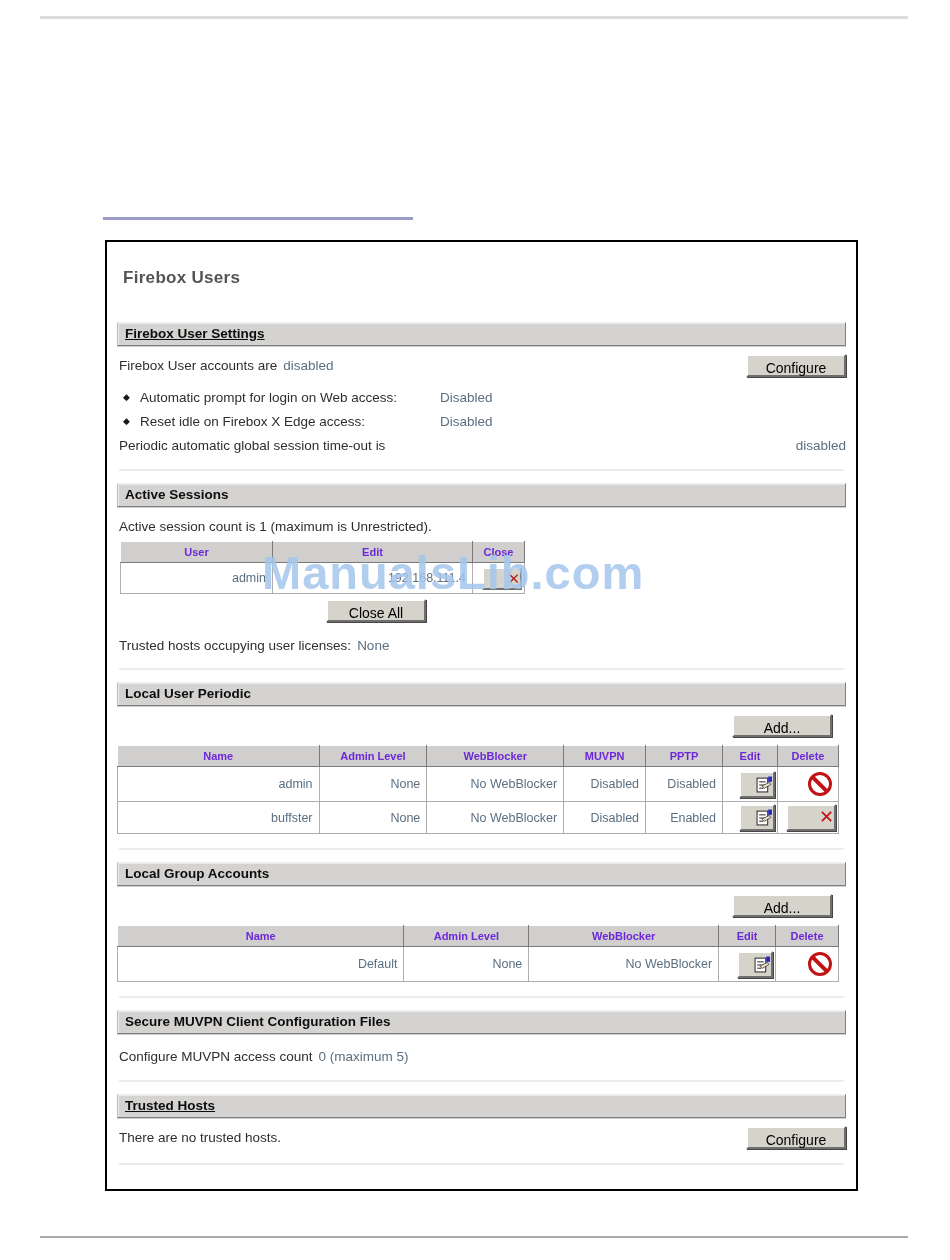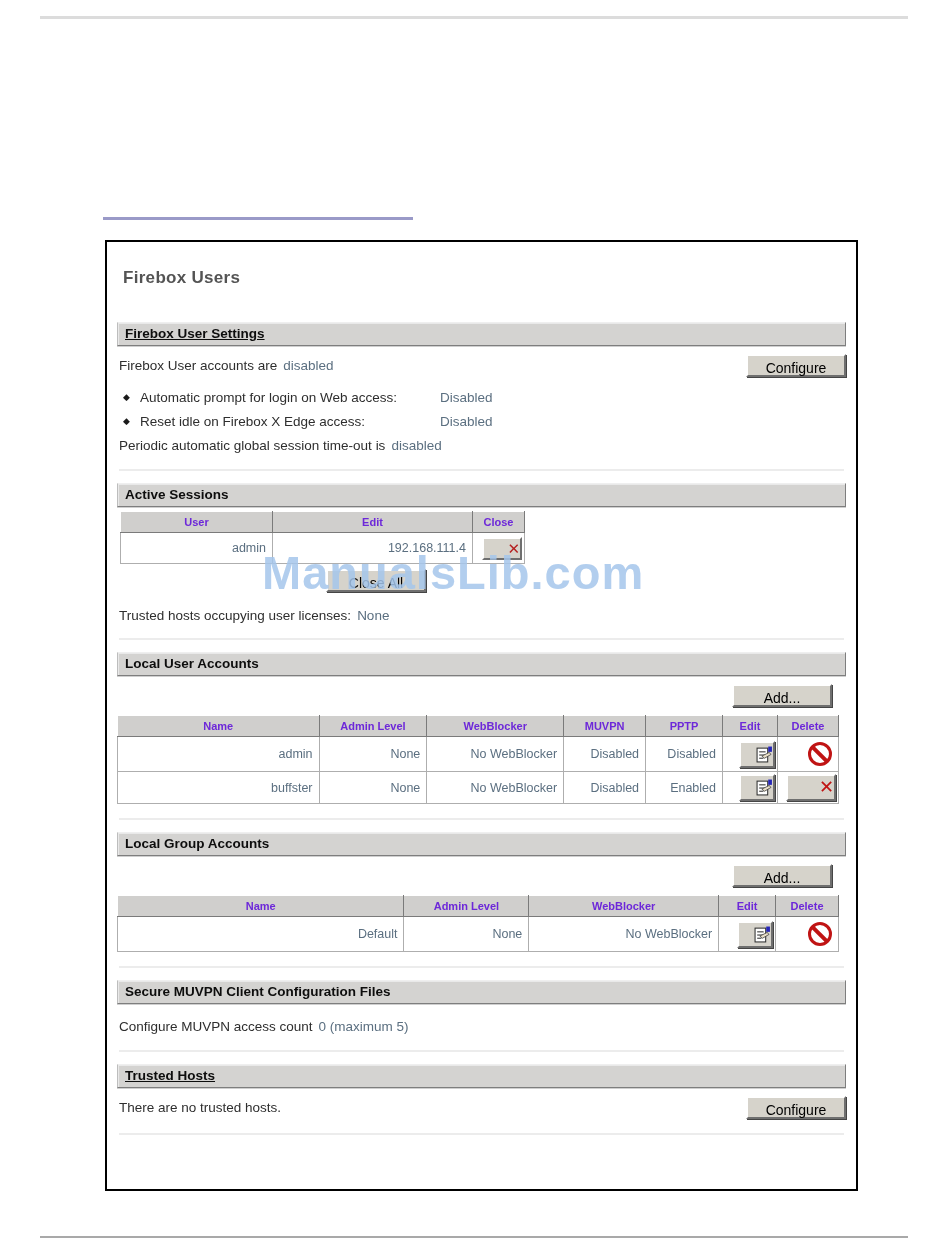--- a/index.html
+++ b/index.html
@@ -123,31 +123,32 @@
   <div class="bullet-line mt8">
     <span class="bullet-glyph">◆</span>
     <span class="bullet-label">Automatic prompt for login on Web access:</span>
     <span class="value">Disabled</span>
   </div>
   <div class="bullet-line">
     <span class="bullet-glyph">◆</span>
     <span class="bullet-label">Reset idle on Firebox X Edge access:</span>
     <span class="value">Disabled</span>
   </div>
-  <div class="text-line" style="height:24px;">
+  <div class="text-line" style="height:24px;justify-content:space-between;">
     <span>Periodic automatic global session time-out is</span>
       <span class="gap6"></span>
     <span class="value">disabled</span>
   </div>
 
   <div class="divider"></div>
 
   <div class="section-bar tight">
     <span>Active Sessions</span>
   </div>
+  <div class="text-line mt8">Active session count is 1 (maximum is Unrestricted).</div>
 
   <table class="tbl sessions-tbl">
     <tbody>
         <tr>
       <th class="c-user">User</th>
       <th class="c-host">Edit</th>
       <th class="c-close">Close</th>
     </tr>
     <tr>
       <td>admin</td>
@@ -163,21 +164,21 @@
   </div>
   <div class="text-line mt12">
     <span>Trusted hosts occupying user licenses:</span>
       <span class="gap6"></span>
     <span class="value">None</span>
   </div>
 
   <div class="divider"></div>
 
   <div class="section-bar tight">
-    <span>Local User Accounts</span>
+    <span>Local User Periodic</span>
   </div>
   <div class="add-row">
     <button class="btn">Add...</button>
   </div>
   <table class="tbl full-tbl u-tbl">
     <tbody>
         <tr>
       <th class="c-name">Name</th>
       <th class="c-adm">Admin Level</th>
       <th class="c-web">WebBlocker</th>

